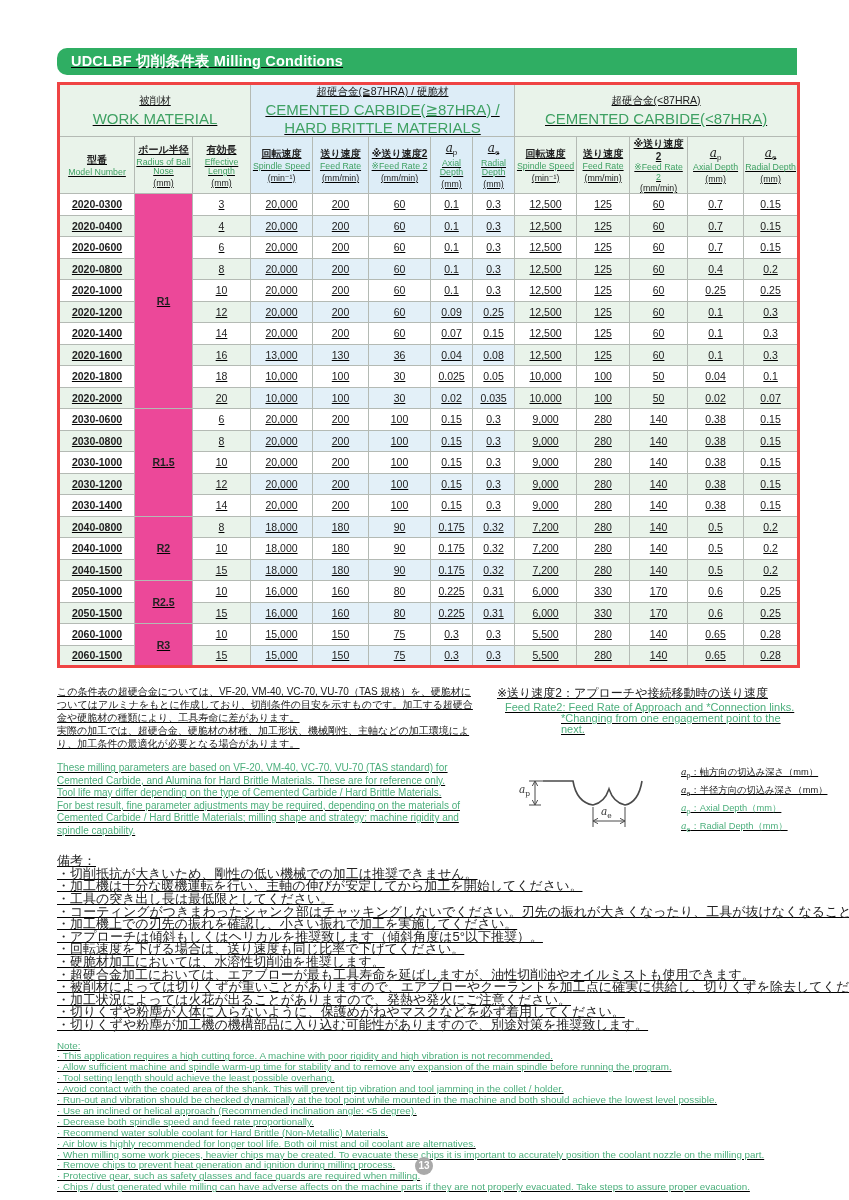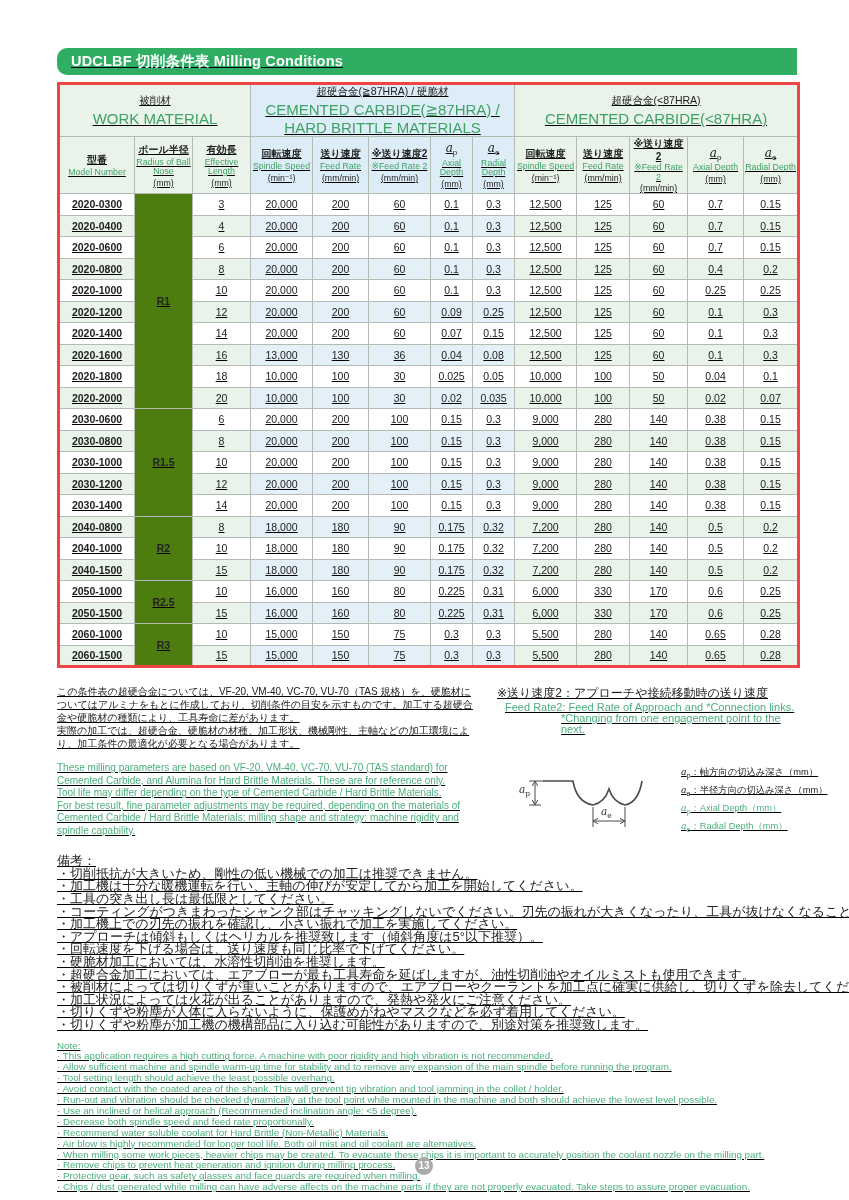--- a/index.html
+++ b/index.html
@@ -26,21 +26,21 @@
   .gjp { font-size:10.5px; color:#222; }
   .gen { font-size:15px; color:#3fa163; margin-top:2px; }
   .cjp { font-size:10px; color:#222; font-weight:bold; }
   .csym { font-size:12px; color:#222; }
   .csym i { font-family:"DejaVu Serif",serif; font-style:italic; }
   .csym sub { font-size:8px; }
   .cen { font-size:8.8px; color:#3fa163; line-height:9.6px; margin-top:1px; }
   .cunit { font-size:8.8px; color:#222; margin-top:1px; }
   td.cell { height:21.5px; background:#fff; }
   td.c-model { font-weight:bold; }
-  td.c-radius { font-weight:bold; background:#4d7c0f; }
+  td.c-radius { font-weight:bold; background:#ec4899; }
   tr.alt td.c-work, tr.alt td.c-right { background:#e9f3ea; }
   tr.alt td.c-mid { background:#e3f0f8; }
 
   
   .below { display:flex; margin-top:17px; }
   .left-col { width:424px; }
   .right-col { width:300px; margin-left:16px; }
   .jp-par { font-size:10px; color:#222; line-height:13px; }
   .en-par { font-size:10px; color:#4caf7c; line-height:12.5px; }
   .intro-en { margin-top:12px; }

